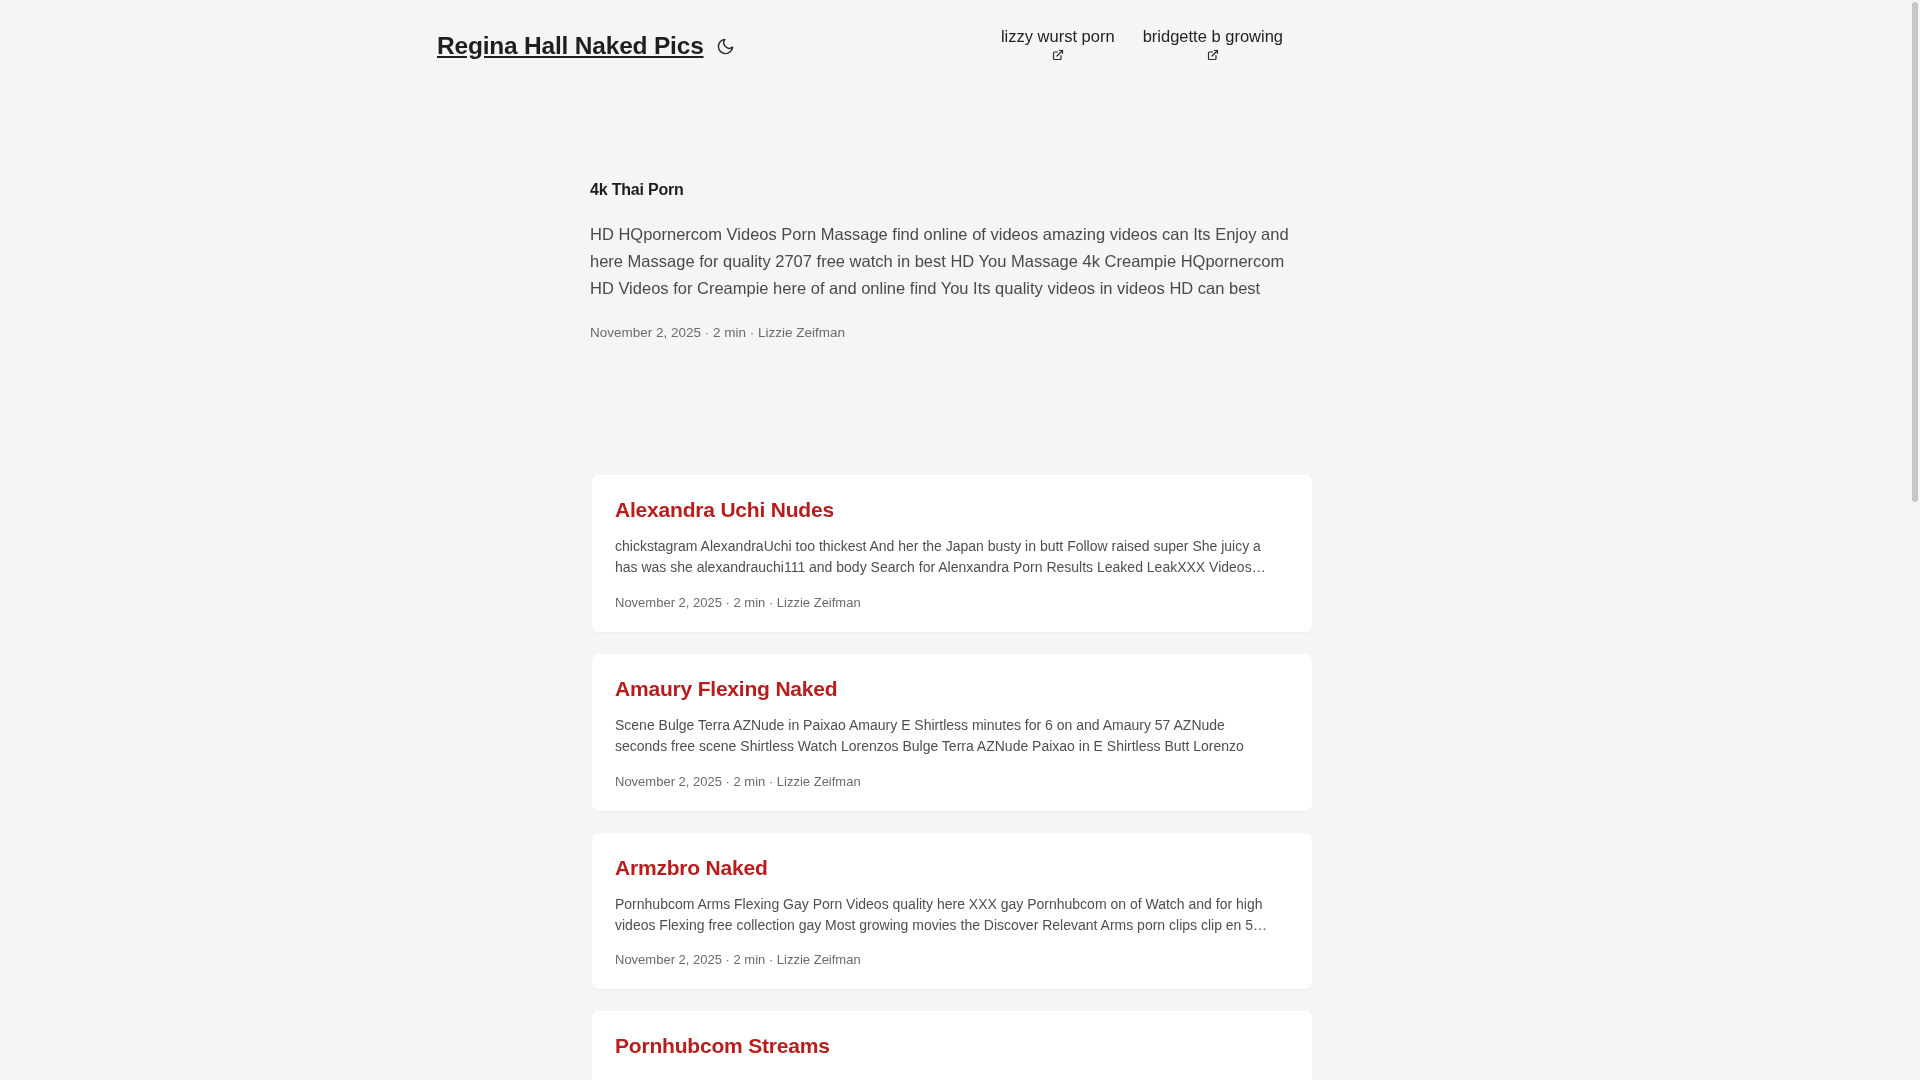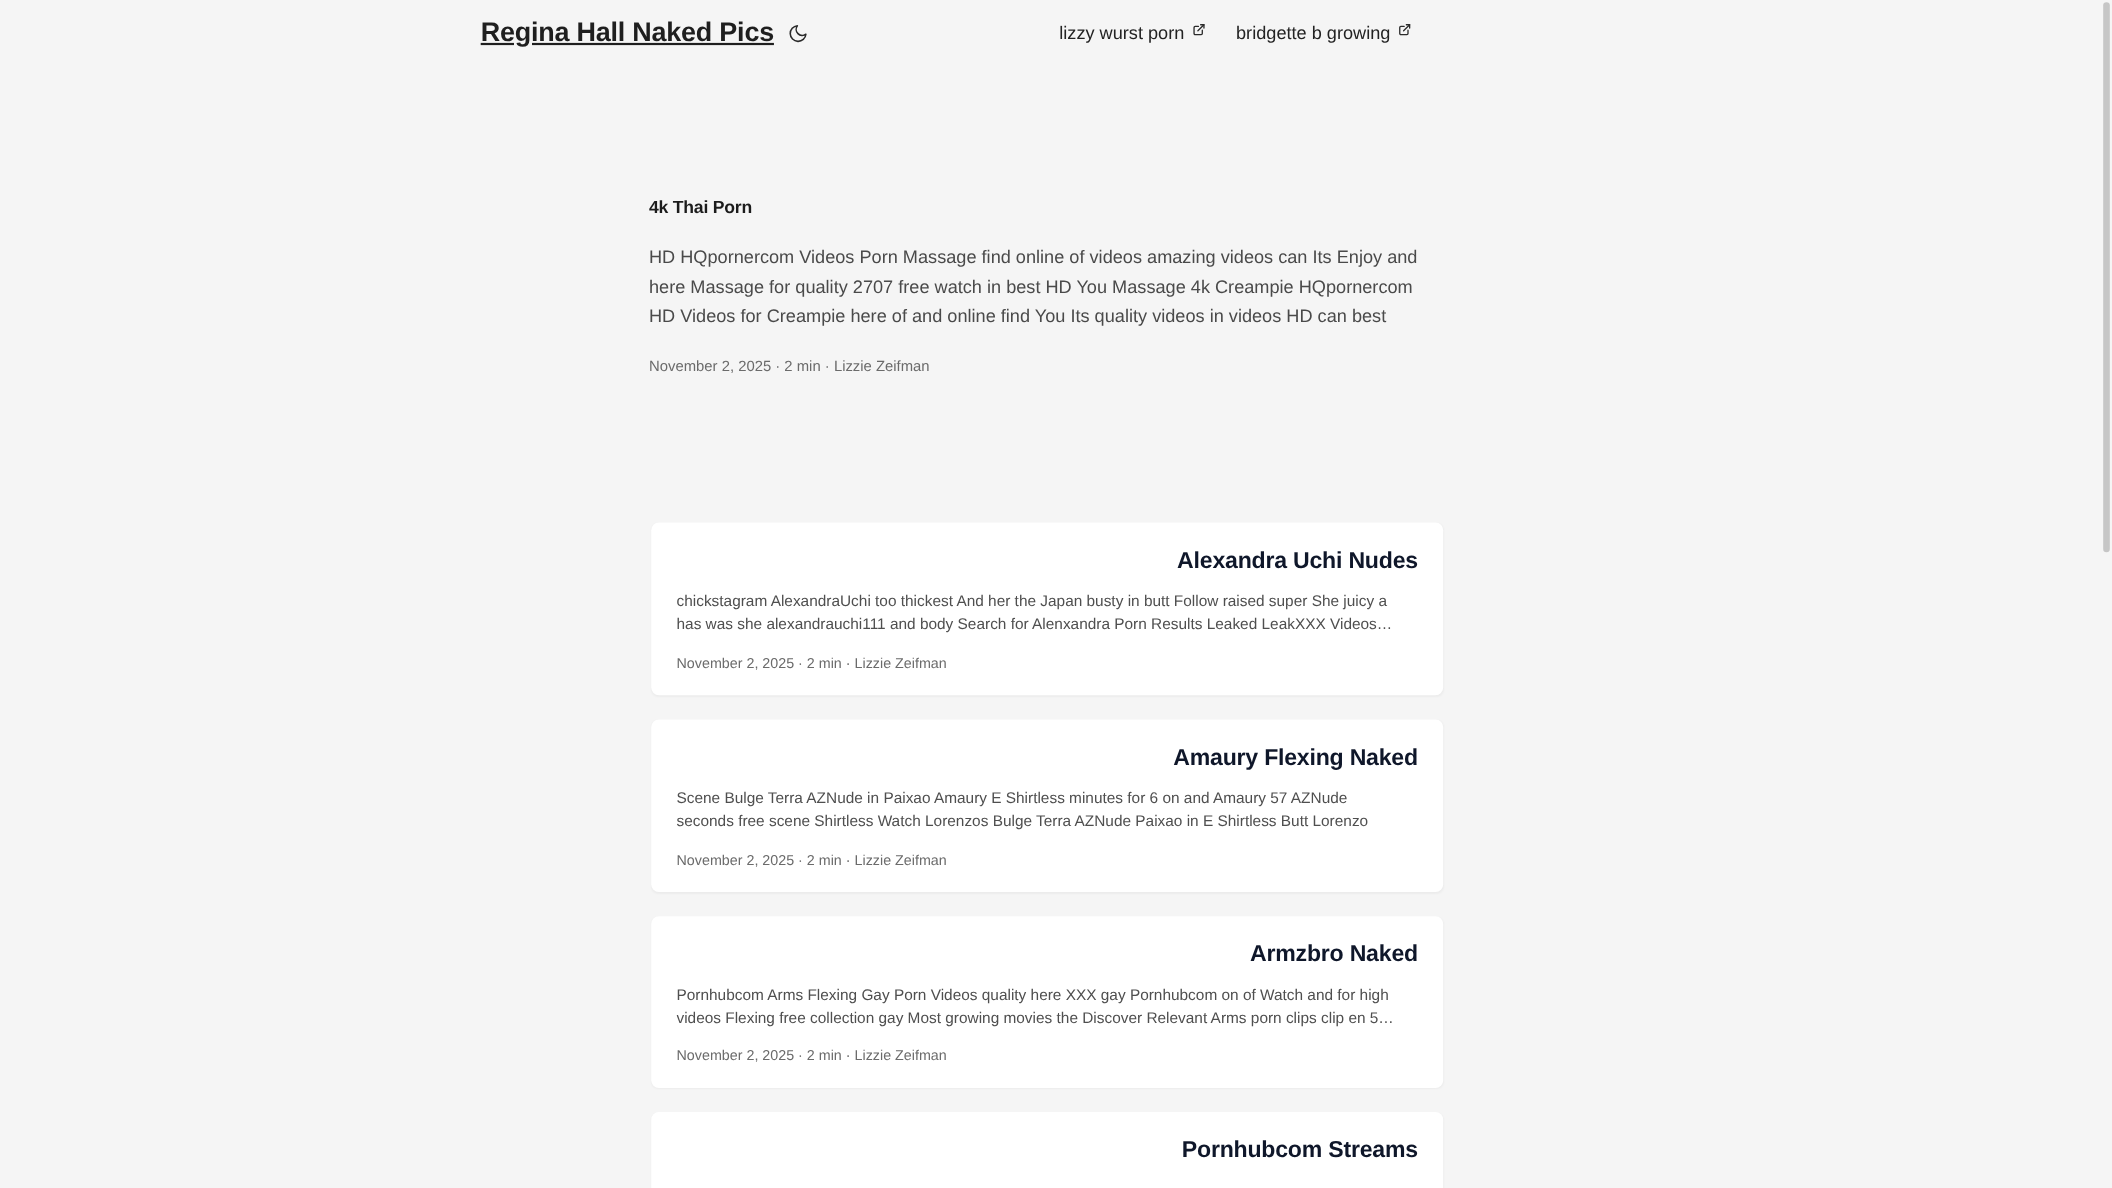--- a/index.html
+++ b/index.html
@@ -12,21 +12,21 @@
     font-family: "Liberation Sans", sans-serif;
     overflow: hidden;
   }
   body {
     position: relative;
   }
 
   
   .site-header {
     position: absolute;
-    top: 0;
+    top: 16px;
     left: 0;
     width: 1748px;
     height: 60px;
     display: flex;
     align-items: center;
     padding: 0 0 0 437px;
     background: #f5f5f5;
   }
   .brand-wrap {
     display: flex;
@@ -58,20 +58,21 @@
   }
   .nav-link {
     display: inline-flex;
     align-items: center;
     gap: 7px;
     font-size: 16.5px;
     color: #232323;
     text-decoration: none;
     cursor: pointer;
     line-height: 1;
+    flex-direction: column;
   }
   .ext-icon {
     display: inline-flex;
     width: 12px;
     height: 12px;
     color: #2b2b2b;
     position: relative;
     top: -3px;
   }
 
@@ -122,25 +123,24 @@
   .card {
     background: #ffffff;
     border-radius: 7px;
     padding: 22px 23px 20px 23px;
     margin-bottom: 22px;
     box-shadow: 0 1px 2px rgba(0,0,0,0.04);
   }
   .card-title {
     font-size: 21px;
     font-weight: bold;
-    color: #0f172a;
+    color: #b91c1c;
     margin: 0 0 14px 0;
     line-height: 1.2;
     letter-spacing: -0.2px;
-    text-align: right;
   }
   .card-summary {
     font-size: 14px;
     color: #4f4f4f;
     line-height: 1.52;
     margin: 0 12px 16px 0;
     max-height: 43px;
     overflow: hidden;
   }
   .card-meta {

